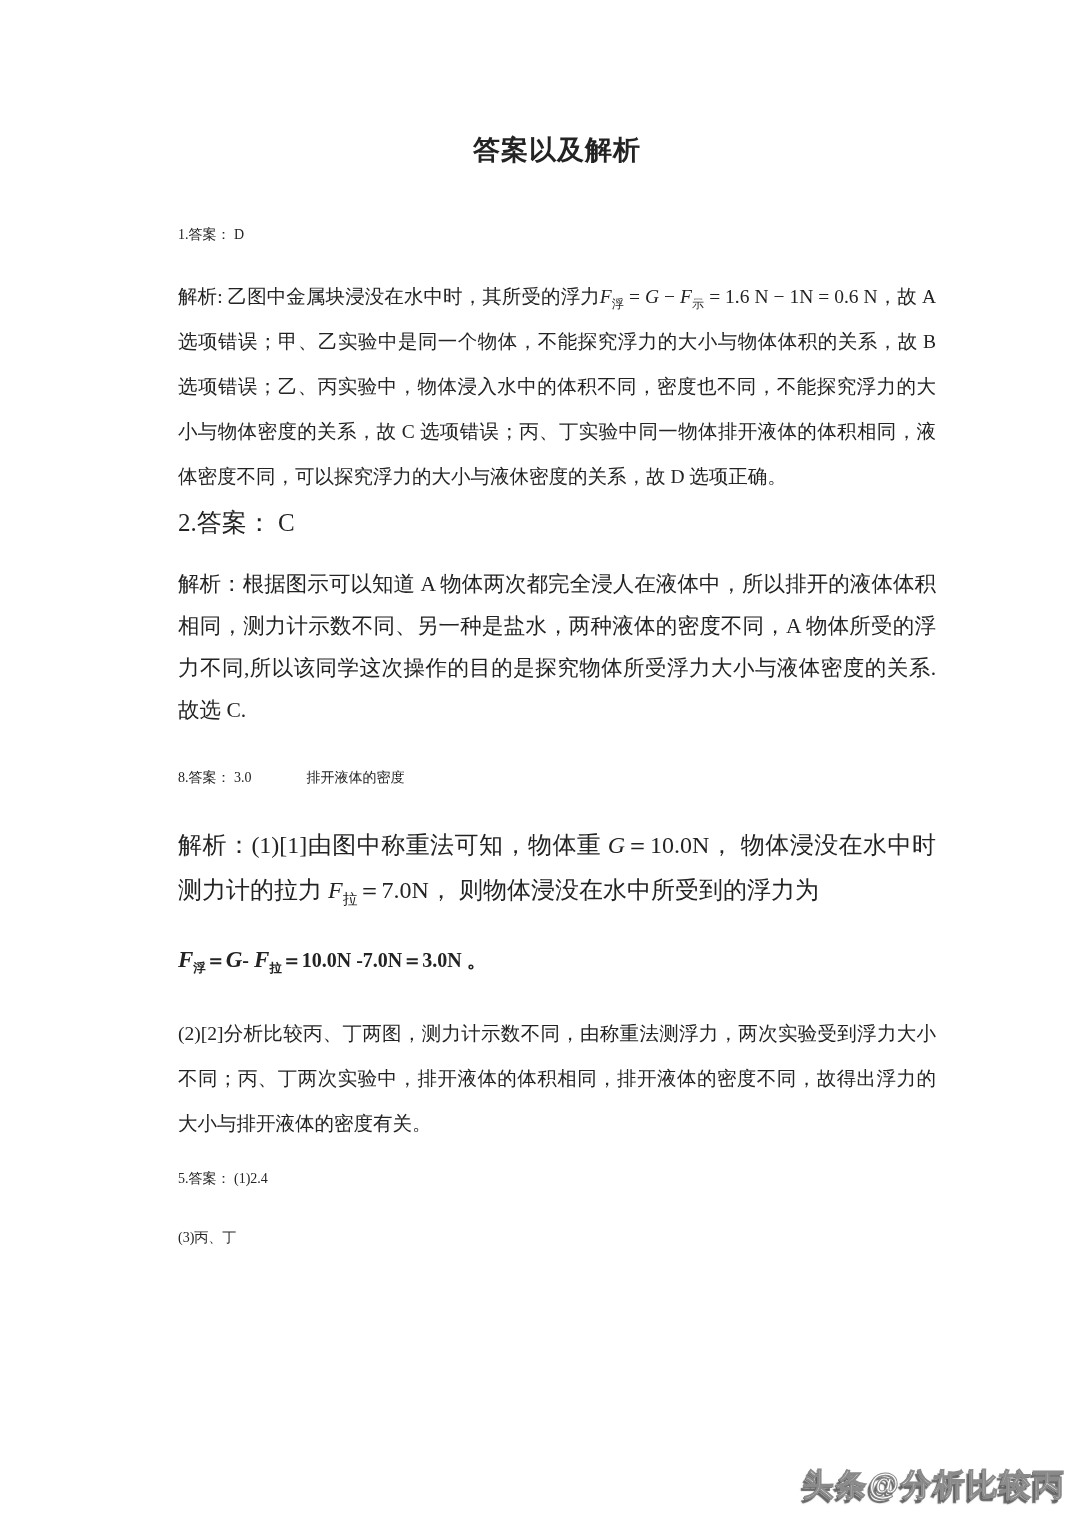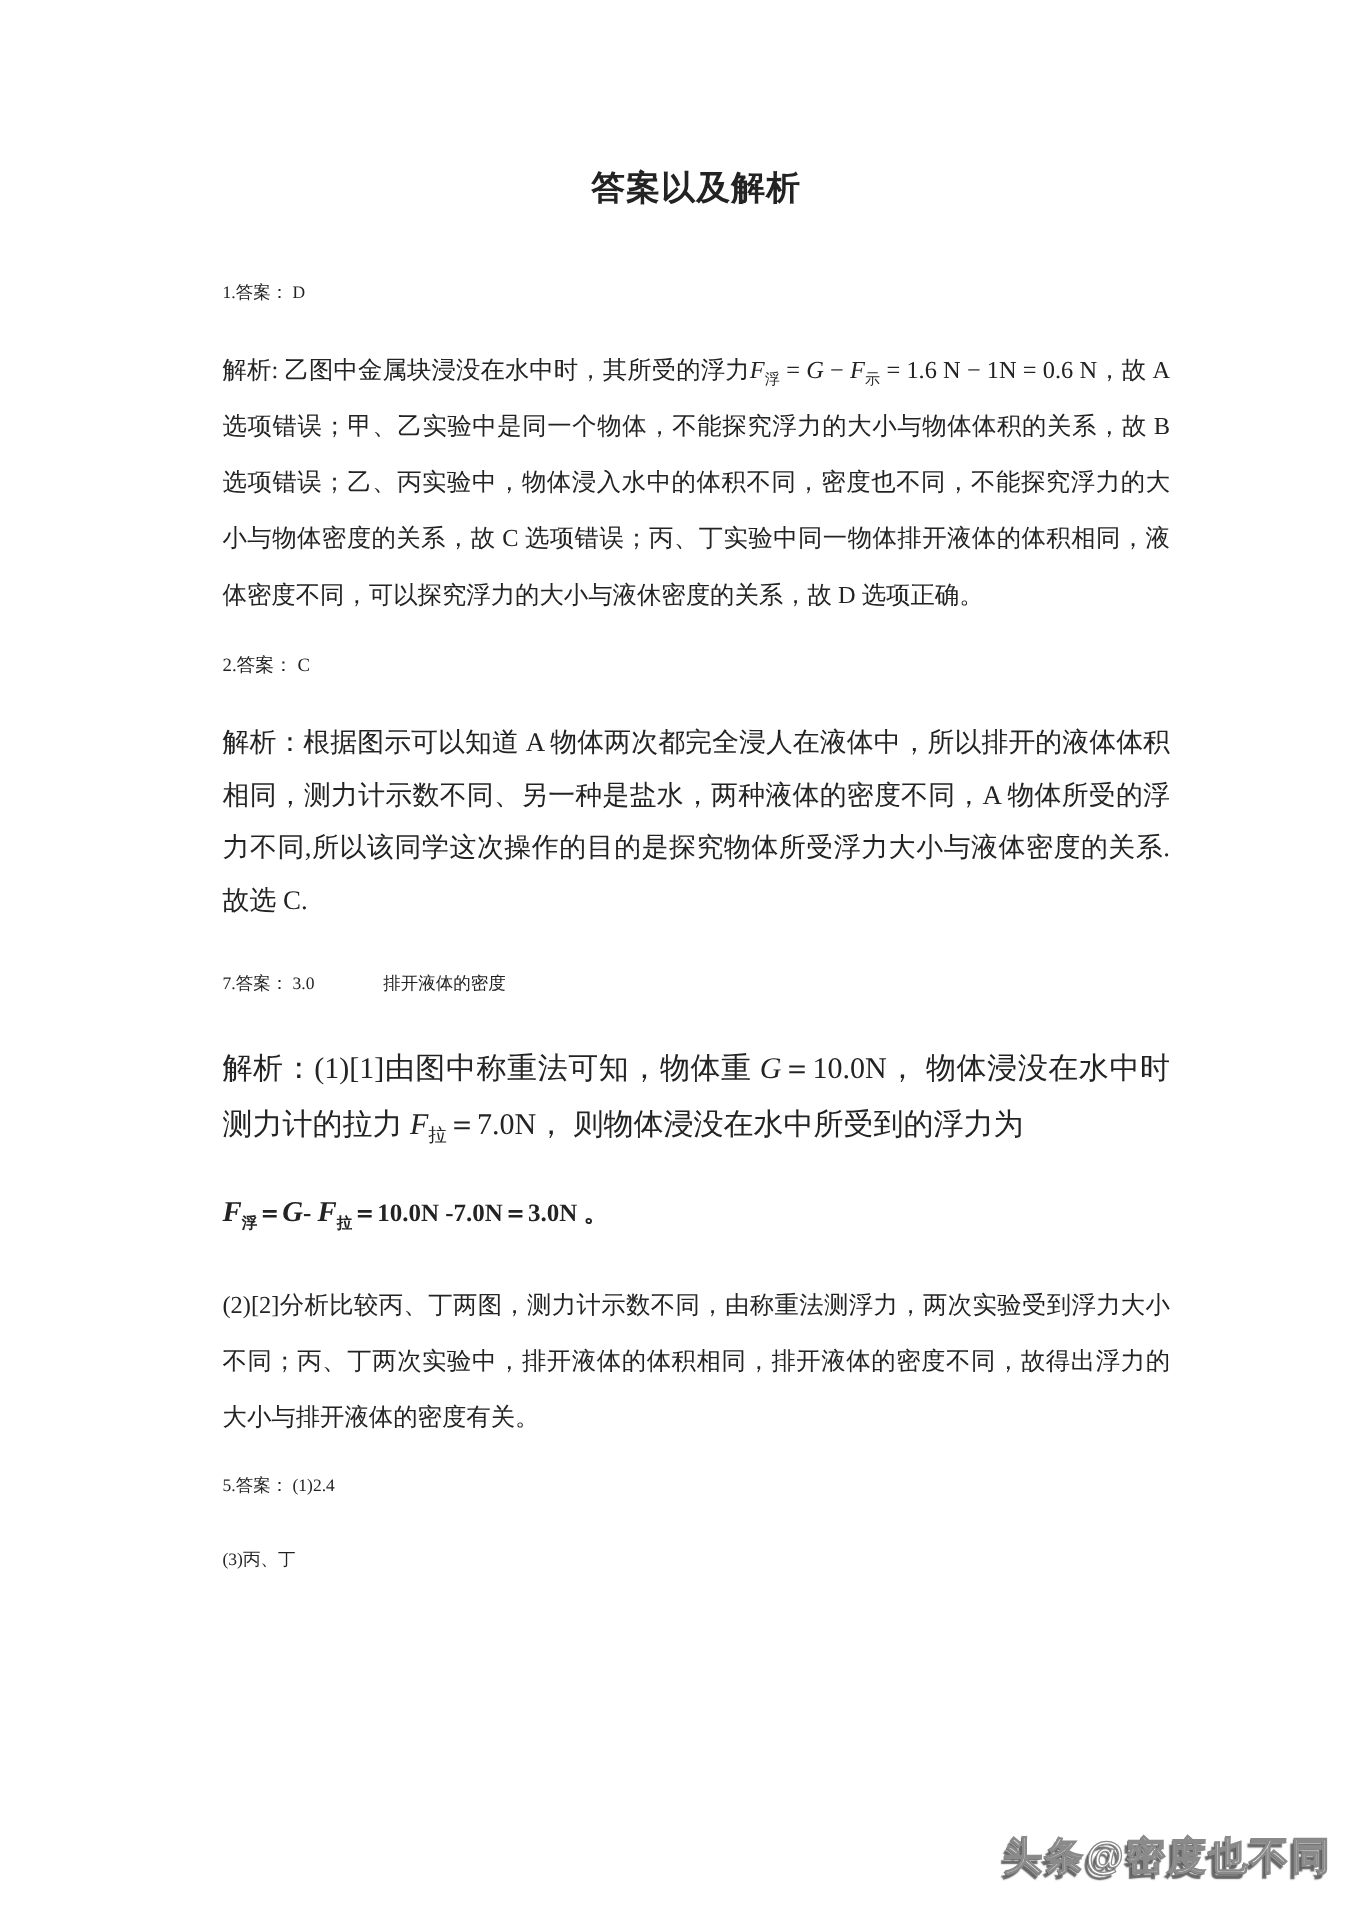--- a/index.html
+++ b/index.html
@@ -37,22 +37,22 @@
   .para {
     margin: 0;
     text-align: justify;
   }
   .q1-analysis {
     margin-top: 26px;
     font-size: 19.5px;
     line-height: 45px;
   }
   .q2-answer {
-    margin-top: 20px;
-    font-size: 15px;
+    margin-top: 10px;
+    font-size: 25px;
     line-height: 28px;
   }
   .q2-analysis {
     margin-top: 26px;
     font-size: 21.5px;
     line-height: 42px;
   }
   .q3-answer { margin-top: 26px; }
   .q4-answer { margin-top: 34px; }
   .q4-answer .gap { margin-left: 55px; }
@@ -107,26 +107,26 @@
 
   <p class="ans-line q1-answer">1.答案： D</p>
 
   <p class="para q1-analysis"><span>解析: 乙图中金属块浸没在水中时，其所受的浮力</span><span class="formula"><span class="var">F</span><sub>浮</sub><span> = </span><span class="var">G</span><span> − </span><span class="var">F</span><sub>示</sub><span> = 1.6 N − 1N = 0.6 N</span></span><span>，故 A 选项错误；甲、乙实验中是同一个物体，不能探究浮力的大小与物体体积的关系，故 B 选项错误；乙、丙实验中，物体浸入水中的体积不同，密度也不同，不能探究浮力的大小与物体密度的关系，故 C 选项错误；丙、丁实验中同一物体排开液体的体积相同，液体密度不同，可以探究浮力的大小与液休密度的关系，故 D 选项正确。</span></p>
 
   <p class="ans-line q2-answer">2.答案： C</p>
 
   <p class="para q2-analysis">解析：根据图示可以知道 A 物体两次都完全浸人在液体中，所以排开的液体体积相同，测力计示数不同、另一种是盐水，两种液体的密度不同，A 物体所受的浮力不同,所以该同学这次操作的目的是探究物体所受浮力大小与液体密度的关系. 故选 C.</p>
 
 
-  <p class="ans-line q4-answer"><span>7.答案： 3.0</span><span class="gap">排开液体的密度</span></p>
+  <p class="ans-line q4-answer"><span>8.答案： 3.0</span><span class="gap">排开液体的密度</span></p>
 
   <p class="para q4-analysis-1"><span>解析：(1)[1]由图中称重法可知，物体重 </span><span class="var">G</span><span>＝10.0N， 物体浸没在水中时测力计的拉力 </span><span class="var">F</span><sub class="inline-sub">拉</sub><span>＝7.0N， 则物体浸没在水中所受到的浮力为</span></p>
 
   <p class="q4-formula-line formula"><span class="var">F</span><sub>浮</sub><span>＝</span><span class="var">G</span><span>- </span><span class="var">F</span><sub>拉</sub><span>＝10.0N -7.0N＝3.0N 。</span></p>
 
   <p class="para q4-analysis-2">(2)[2]分析比较丙、丁两图，测力计示数不同，由称重法测浮力，两次实验受到浮力大小不同；丙、丁两次实验中，排开液体的体积相同，排开液体的密度不同，故得出浮力的大小与排开液体的密度有关。</p>
 
   <p class="ans-line q5-a1">5.答案： (1)2.4</p>
   <p class="ans-line q5-a3">(3)丙、丁</p>
 
 </div>
 
-<div class="watermark">头条@密度也不同</div>
+<div class="watermark">头条@分析比较丙</div>
 
 </body></html>

